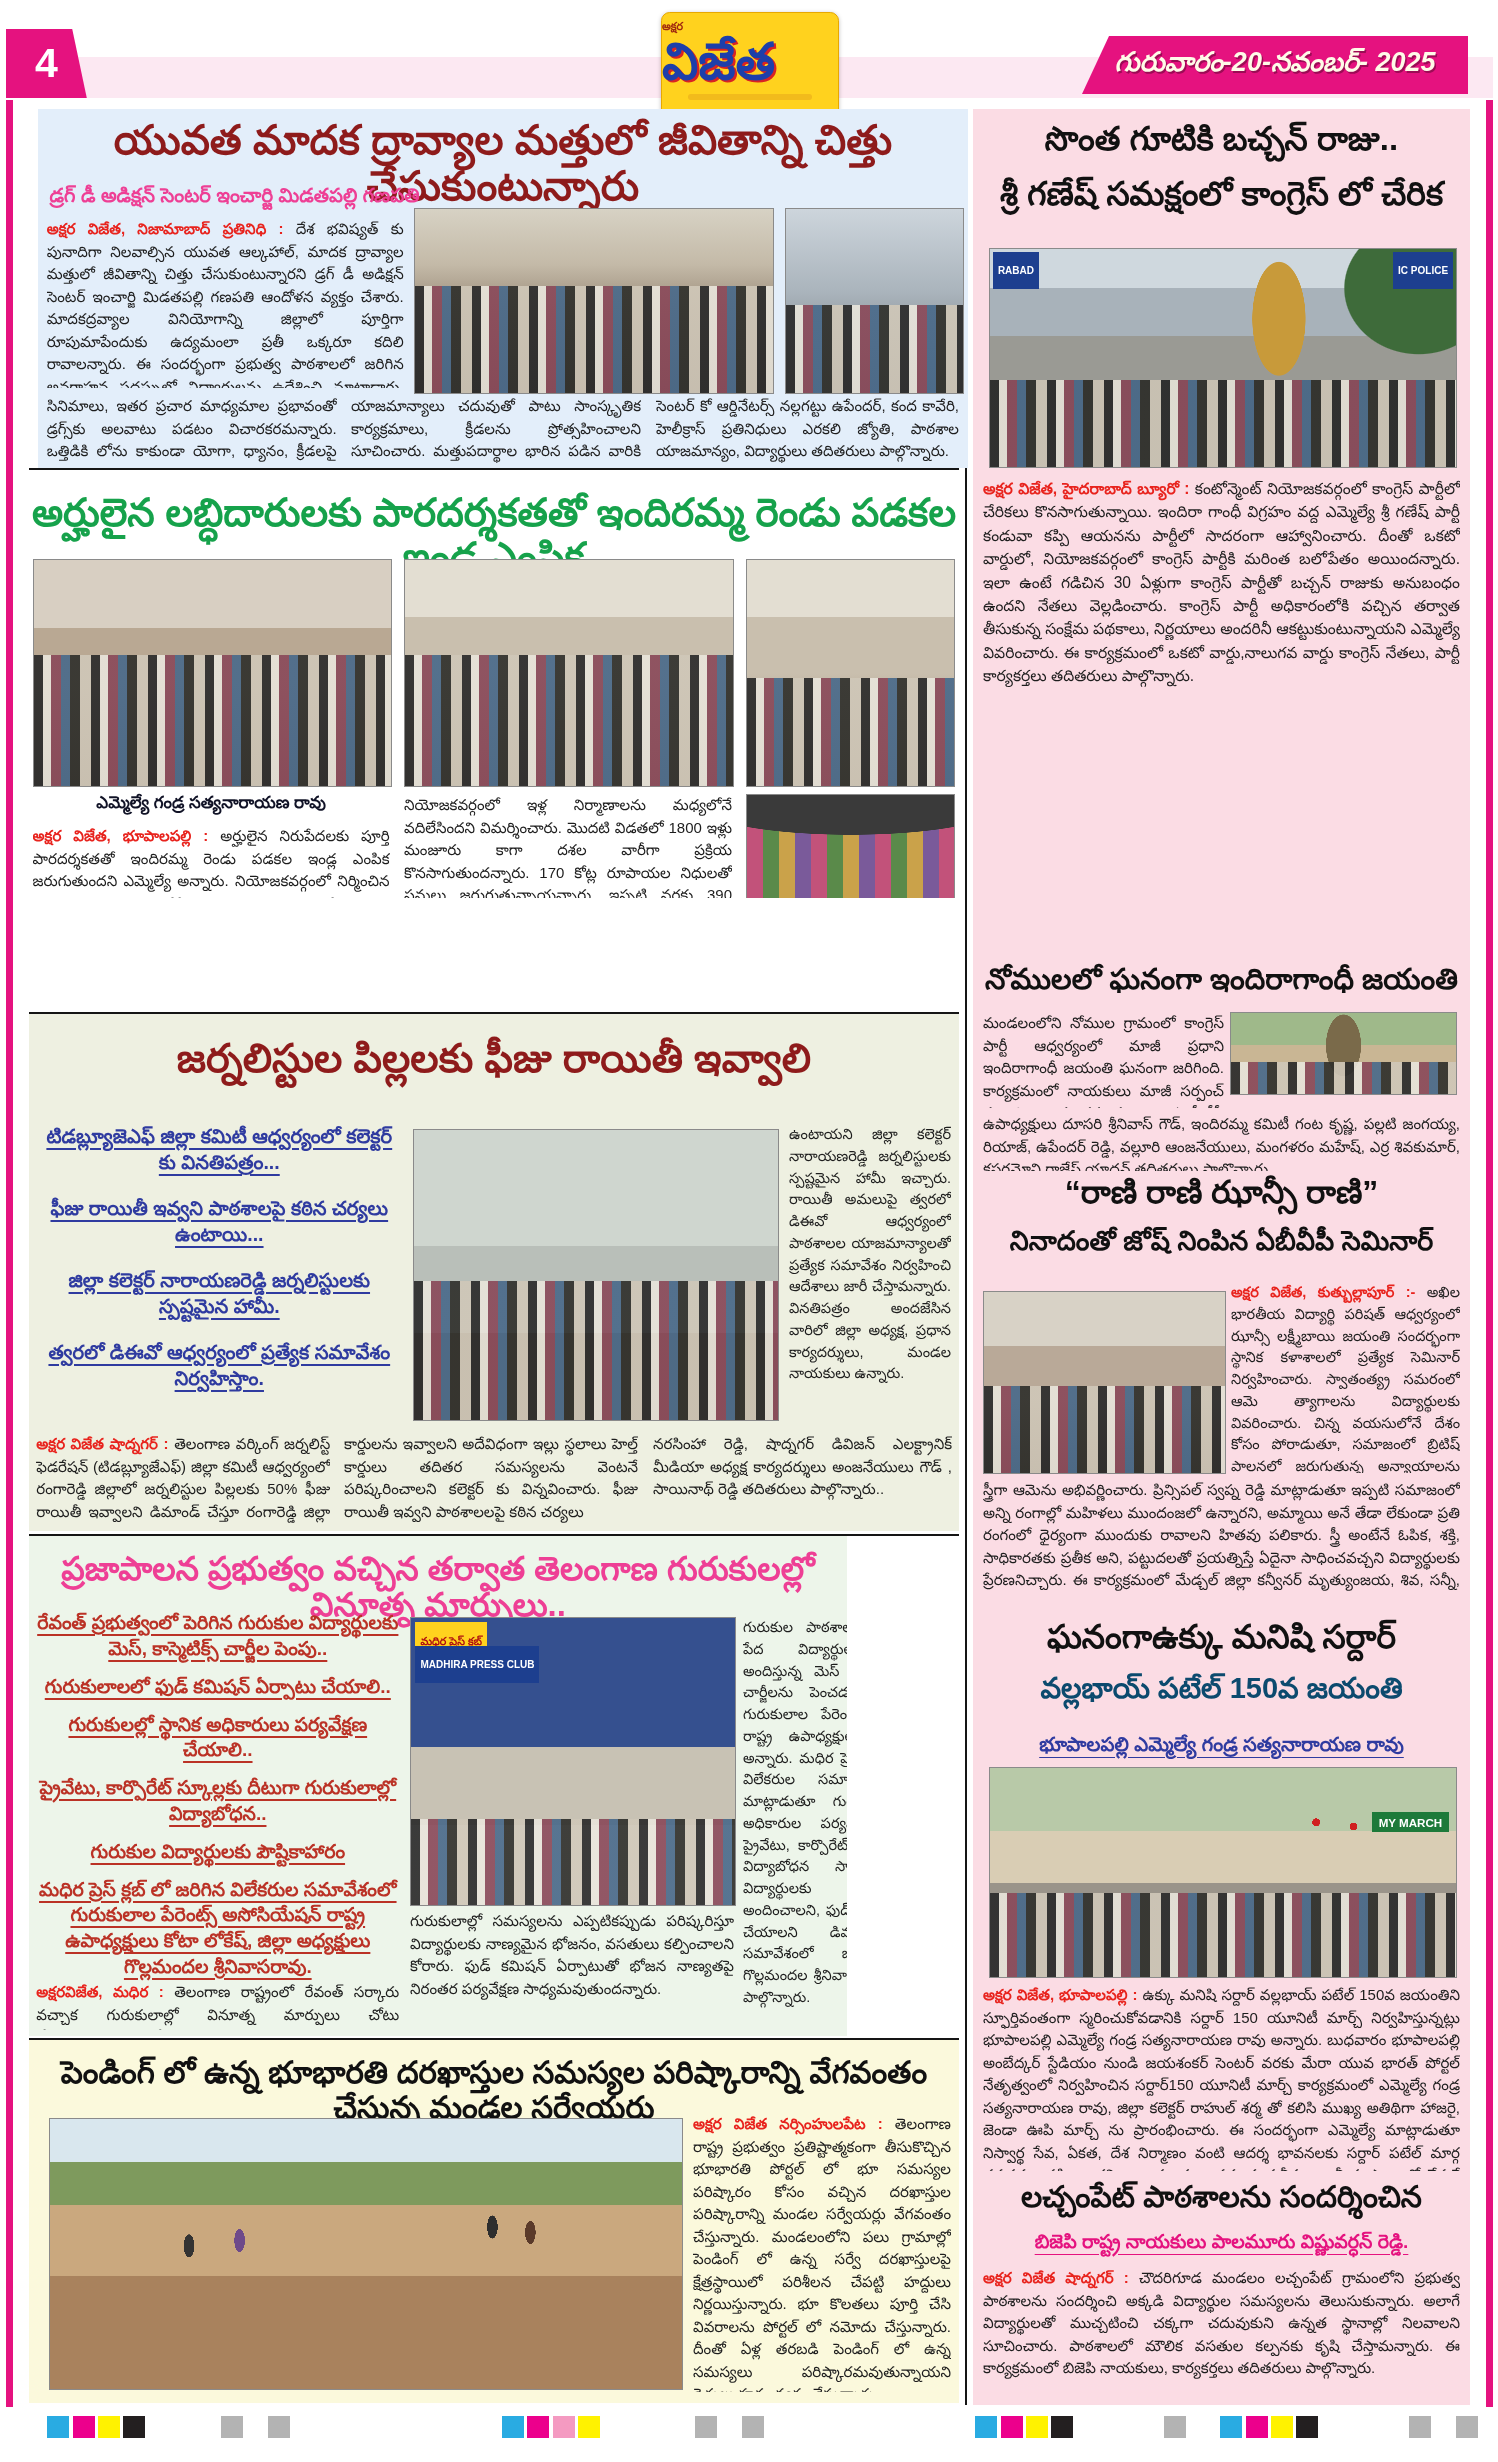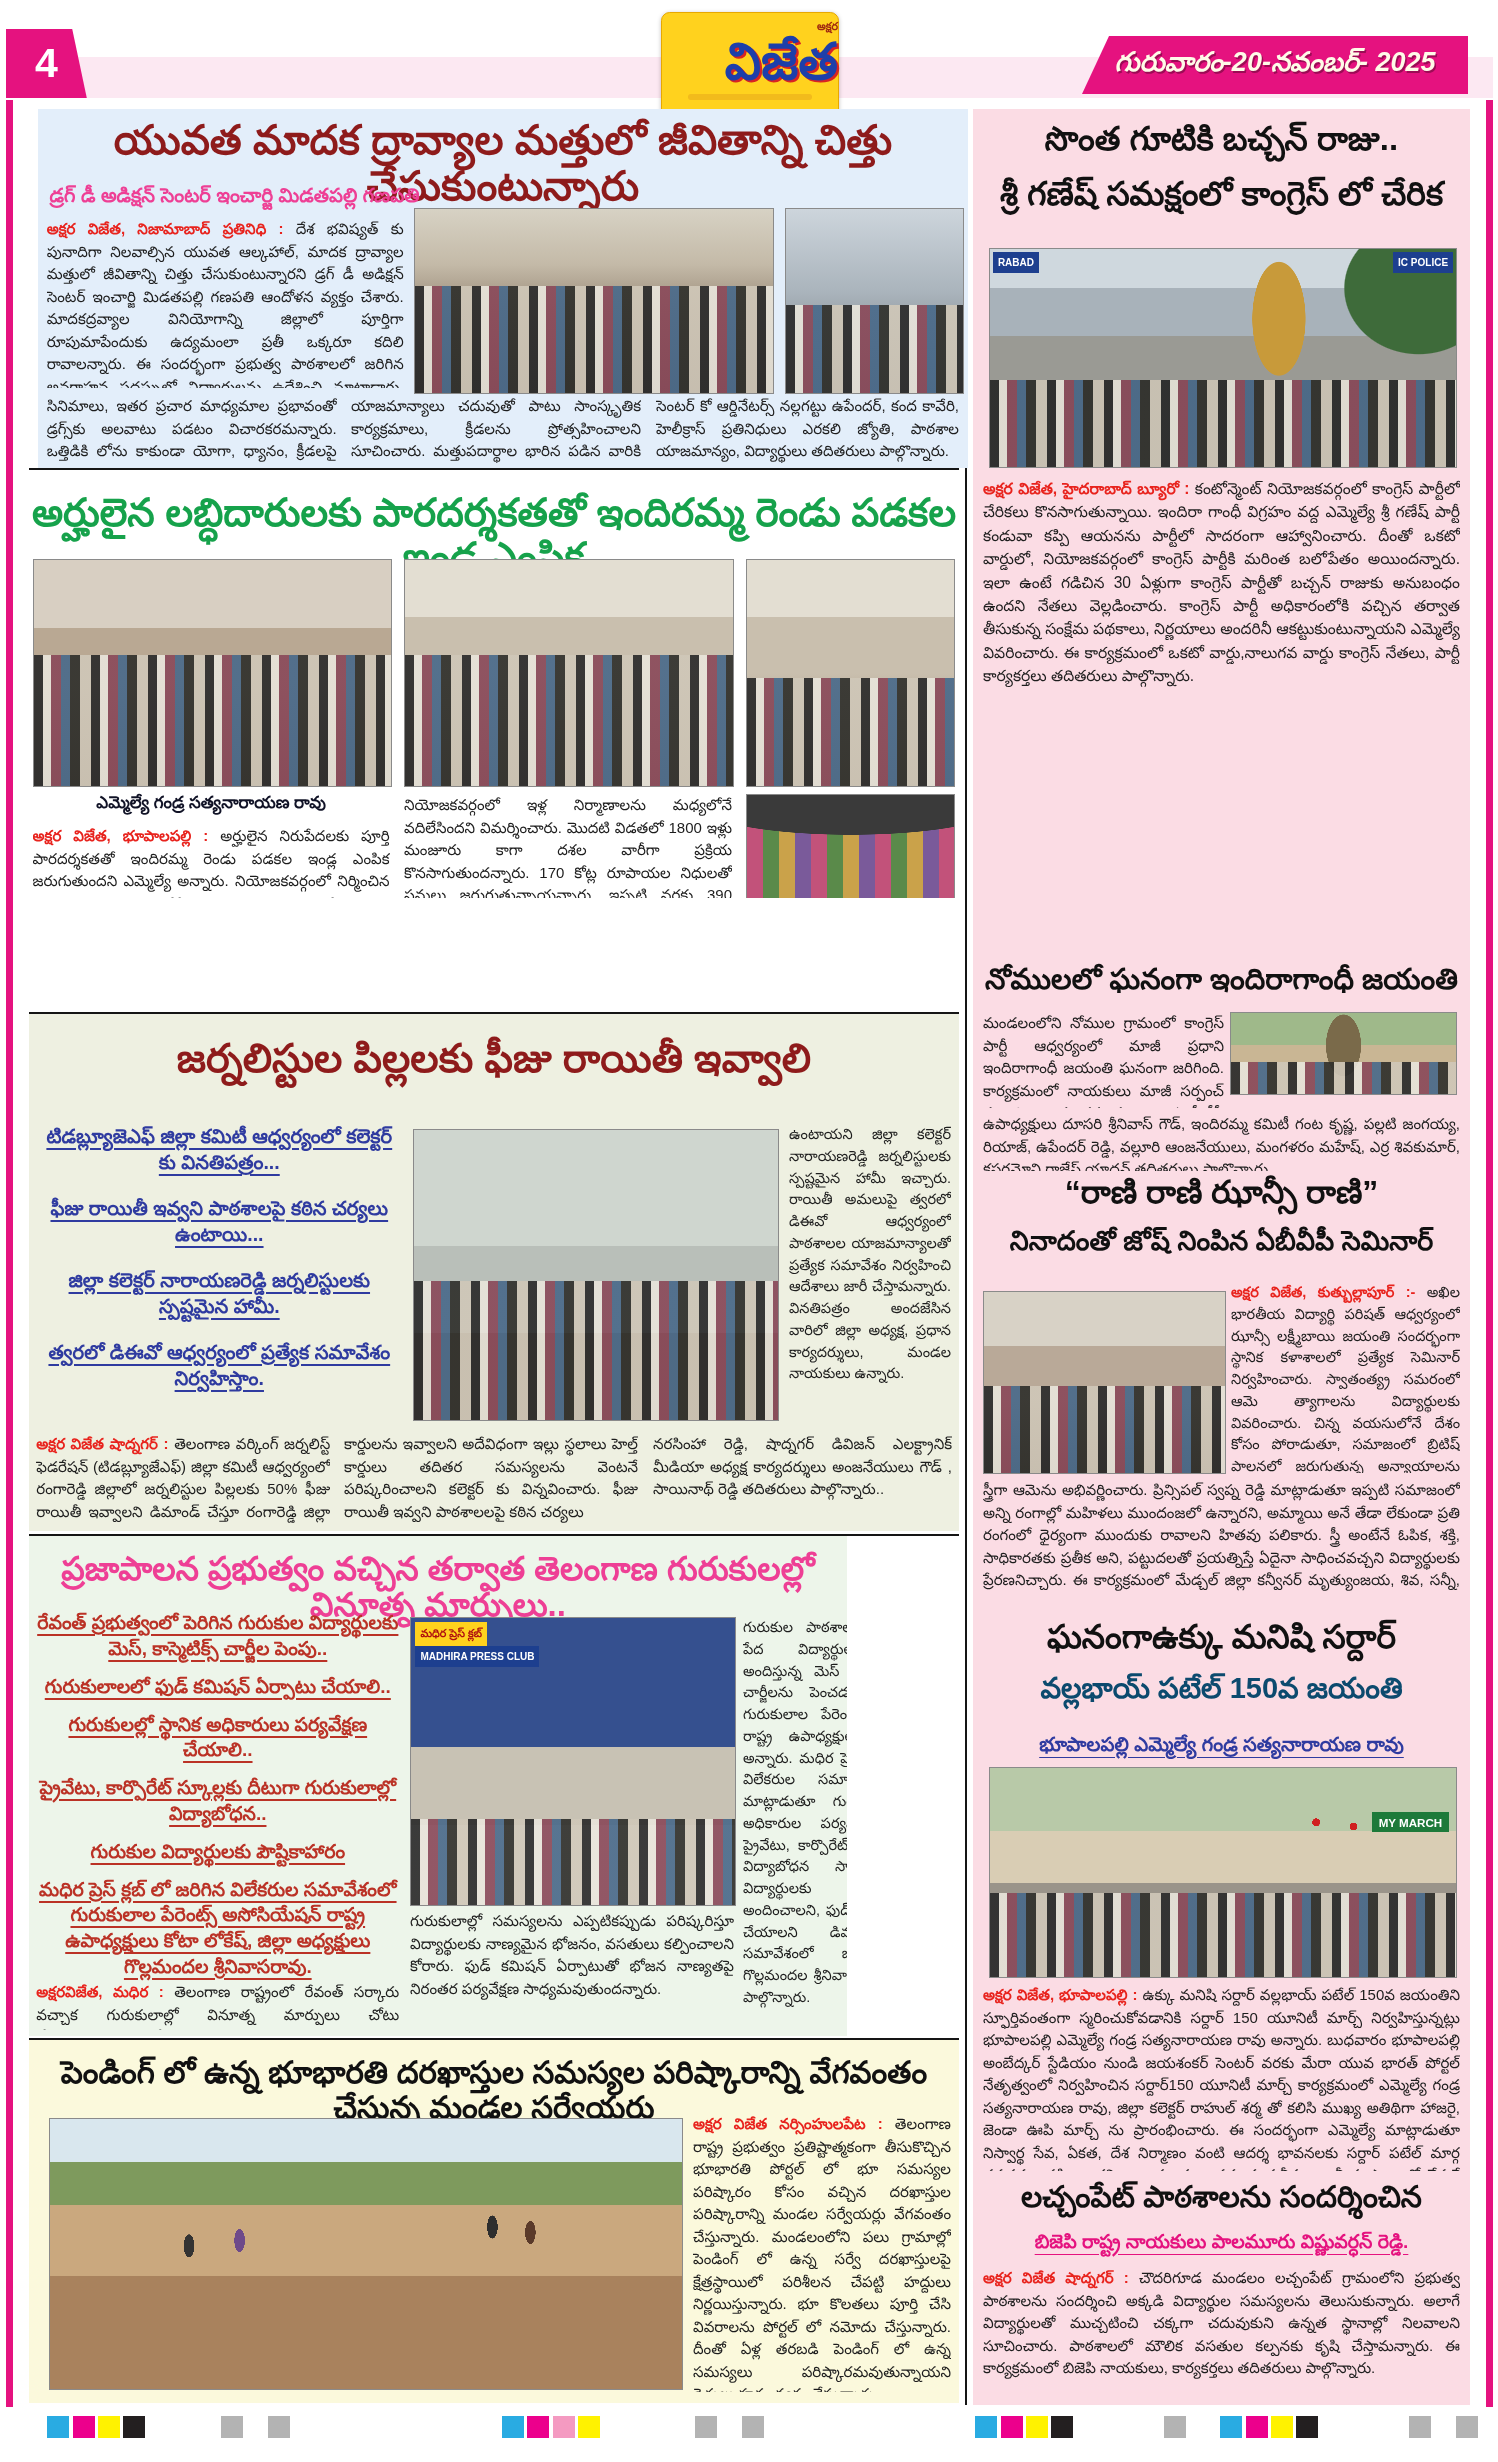--- a/index.html
+++ b/index.html
@@ -9,21 +9,21 @@
   .edge{position:absolute;width:7.3px;background:#e5127f}
   .head-band{position:absolute;left:5.8px;top:57px;width:1487px;height:41px;background:#fce8f2}
   .pagenum{position:absolute;left:5.8px;top:29px;width:81px;height:69px;background:#e5127f;
            clip-path:polygon(0 0,82% 0,100% 100%,0 100%);color:#fff;font-size:41px;font-weight:bold;
            display:flex;align-items:center;justify-content:center}
   .datebanner{position:absolute;left:1082px;top:36px;width:386px;height:58px;background:#e5127f;
            clip-path:polygon(7% 0,100% 0,100% 100%,0 100%);color:#fffbe8;font-size:27px;font-weight:bold;
            font-style:italic;display:flex;align-items:center;justify-content:center;
            text-shadow:1.5px 1.5px 0 #9c0b55}
   .masthead{position:absolute;left:661px;top:11.6px;width:176px;height:115px;background:#ffd21e;
-           border:1.5px solid #e8a800;border-radius:8.7px;text-align:right;
+           border:1.5px solid #e8a800;border-radius:8.7px;text-align:left;
            box-shadow:0 1.5px 4.4px rgba(0,0,0,.25)}
   .m-top{font-size:11px;color:#a02810;font-weight:bold;margin-top:7.3px}
   .m-name{font-size:51px;font-weight:800;color:#1d3faa;line-height:1.05;
           text-shadow:2.2px 2.2px 0 #d92323}
   .m-bot{height:5.8px;width:70%;margin:5.8px auto 0;background:#a0281022;border-radius:2.9px}
   
   .vdiv{position:absolute;left:965px;top:109px;width:2.2px;height:2296px;background:#151515}
   .hrule{position:absolute;height:2.2px;background:#151515}
   .section{position:absolute;overflow:hidden}
   
@@ -65,21 +65,21 @@
      radial-gradient(circle 6.5px at 78% 28%,#d02020 0 60%,transparent 61%),
      radial-gradient(circle 6.5px at 86% 24%,#d02020 0 60%,transparent 61%),
      radial-gradient(circle 6.5px at 70% 26%,#d02020 0 60%,transparent 61%),
      linear-gradient(180deg,#b8c9a8 0 30%,#d9cdb4 30% 55%,#9a948a 55% 100%)}
   .ph-field{background:
      radial-gradient(ellipse 8.7px 19px at 70% 40%,#2e2e2e 0 60%,transparent 61%),
      radial-gradient(ellipse 8.7px 19px at 76% 42%,#5a3a2a 0 60%,transparent 61%),
      radial-gradient(ellipse 8.7px 19px at 22% 47%,#333 0 60%,transparent 61%),
      radial-gradient(ellipse 8.7px 19px at 30% 45%,#6e4a8a 0 60%,transparent 61%),
      linear-gradient(180deg,#d9e7ee 0 16%,#7e9a5d 16% 32%,#caa87e 32% 58%,#a9825d 58% 100%)}
-  .sign{position:absolute;font-weight:bold;color:#fff;background:#1d3f8f;padding:5px 5px;font-size:10px}
+  .sign{position:absolute;font-weight:bold;color:#fff;background:#1d3f8f;padding:13px 5px;font-size:10px}
   .sign.yellow{background:#ffd21e;color:#b01010;font-size:11px}
   .sign.green{background:#1d7a3a;font-size:11.6px;padding:3.6px 6.5px}
   
   .regbar{position:absolute;left:0;top:2416px;width:1499px;height:25px}
   .mark{position:absolute;top:0;width:22px;height:22px}
 </style>
 </head>
 <body>
 
 <div class="page">

